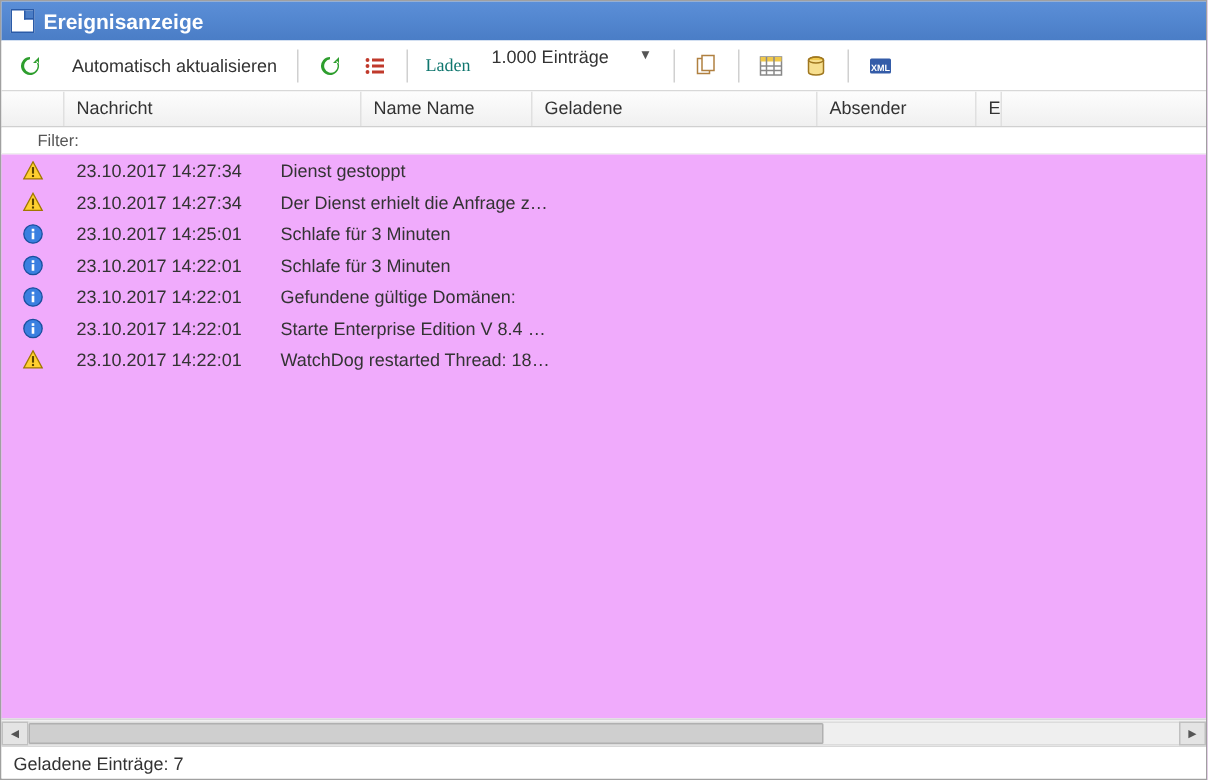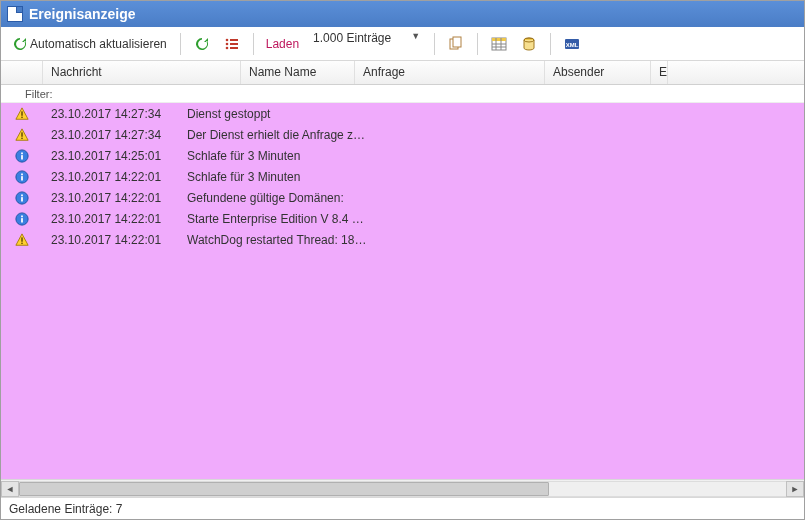--- a/index.html
+++ b/index.html
@@ -4,21 +4,21 @@
 <style>
   * { box-sizing: border-box; }
   html, body { margin:0; padding:0; font-family: "Segoe UI", Tahoma, Arial, sans-serif; font-size:12px; color:#333; }
   .window { width:805px; height:520px; border:1px solid #a0a0a0; display:flex; flex-direction:column; background:#fff; }
   .titlebar { background: linear-gradient(#5b8fd8,#4a7dc6); color:#fff; height:26px; display:flex; align-items:center; padding:4px 6px; font-size:14px; font-weight:bold; }
   .titlebar .doc-icon { width:16px; height:16px; background:#fff; border:1px solid #2a5ba8; margin-right:6px; position:relative; }
   .titlebar .doc-icon::after { content:""; position:absolute; top:0; right:0; width:5px; height:5px; background:#4a7dc6; border-left:1px solid #2a5ba8; border-bottom:1px solid #2a5ba8; }
   .toolbar { height:34px; background:#fff; border-bottom:1px solid #d8d8d8; display:flex; align-items:center; padding:0 6px; gap:4px; }
   .tbtn { height:26px; display:inline-flex; align-items:center; padding:0 4px; border:1px solid transparent; border-radius:3px; cursor:pointer; }
   .tsep { width:1px; height:22px; background:#d0d0d0; margin:0 4px; }
-  .tlabel { padding:0 4px; color:#be185d; }
+  .tlabel { padding:0 4px; color:#0f766e;font-family:Liberation Serif, serif; }
   .tdd { display:inline-flex; align-items:flex-start; height:26px; padding:0 6px; cursor:pointer; }
   .tdd .caret { margin-left:20px; font-size:9px; color:#555; }
   .icon { width:16px; height:16px; display:inline-block; }
   .refresh-green { position:relative; }
   .refresh-green svg { width:16px; height:16px; }
   .list-icon svg { width:16px; height:16px; }
   .book-icon svg, .table-icon svg, .db-icon svg, .xml-icon svg { width:16px; height:16px; }
 
   .headers { height:24px; background:linear-gradient(#fdfdfd,#f0f0f0); border-bottom:1px solid #d0d0d0; display:flex; overflow:hidden; }
   .hcell { border-right:1px solid #e0e0e0; padding:4px 8px; white-space:nowrap; overflow:hidden; text-overflow:ellipsis; color:#333; cursor:pointer; flex-shrink:0; }
@@ -46,21 +46,21 @@
     <span>Ereignisanzeige</span>
   </div>
 
   <div class="toolbar">
     <div class="tbtn">
       <span class="icon refresh-green">
         <svg viewBox="0 0 16 16">
             <path d="M8 2a6 6 0 1 0 5.2 3H11l3-3v4h-4l1.5-1.5A4.5 4.5 0 1 1 8 3.5V2z" fill="#2e9e2e"></path>
           </svg>
       </span>
-      <span style="margin-left:2px;">Automatisch aktualisieren</span>
+      <span style="margin-left:20px;">Automatisch aktualisieren</span>
     </div>
     <span class="tsep"></span>
     <div class="tbtn">
       <span class="icon refresh-green">
         <svg viewBox="0 0 16 16">
             <path d="M8 2a6 6 0 1 0 5.2 3H11l3-3v4h-4l1.5-1.5A4.5 4.5 0 1 1 8 3.5V2z" fill="#2e9e2e"></path>
           </svg>
       </span>
     </div>
     <div class="tbtn">
@@ -120,21 +120,21 @@
             <text x="8" y="11" text-anchor="middle" font-size="6" fill="#fff" font-family="Arial" font-weight="bold">XML</text>
           </svg>
       </span>
     </div>
   </div>
 
   <div class="headers">
     <div class="hcell icon-col"></div>
     <div class="hcell" style="width:198px">Nachricht</div>
     <div class="hcell" style="width:114px">Name Name</div>
-    <div class="hcell" style="width:190px">Anfrage</div>
+    <div class="hcell" style="width:190px">Geladene</div>
     <div class="hcell" style="width:106px">Absender</div>
     <div class="hcell" style="width:17px">Er</div>
   </div>
 
   <div class="filter-row">
     <span>Filter:</span>
   </div>
 
   <div class="grid-body" id="grid-body">
       <div class="row">

